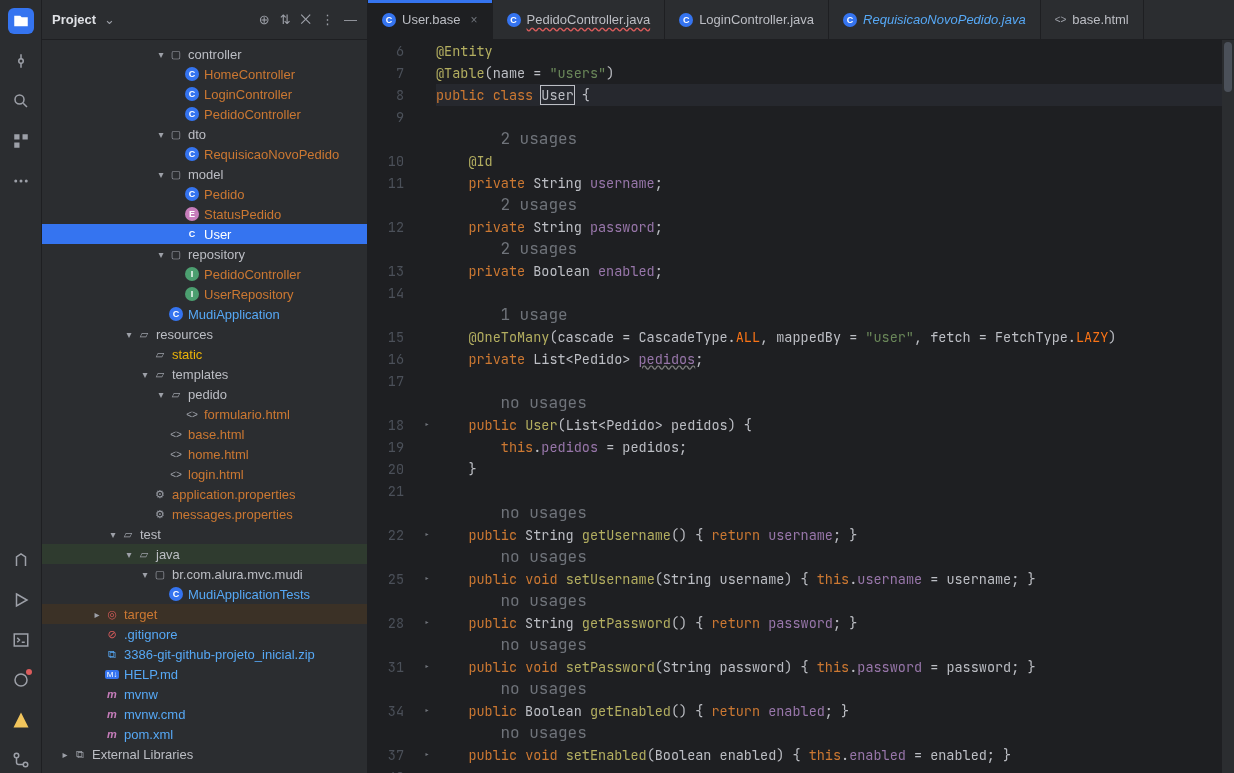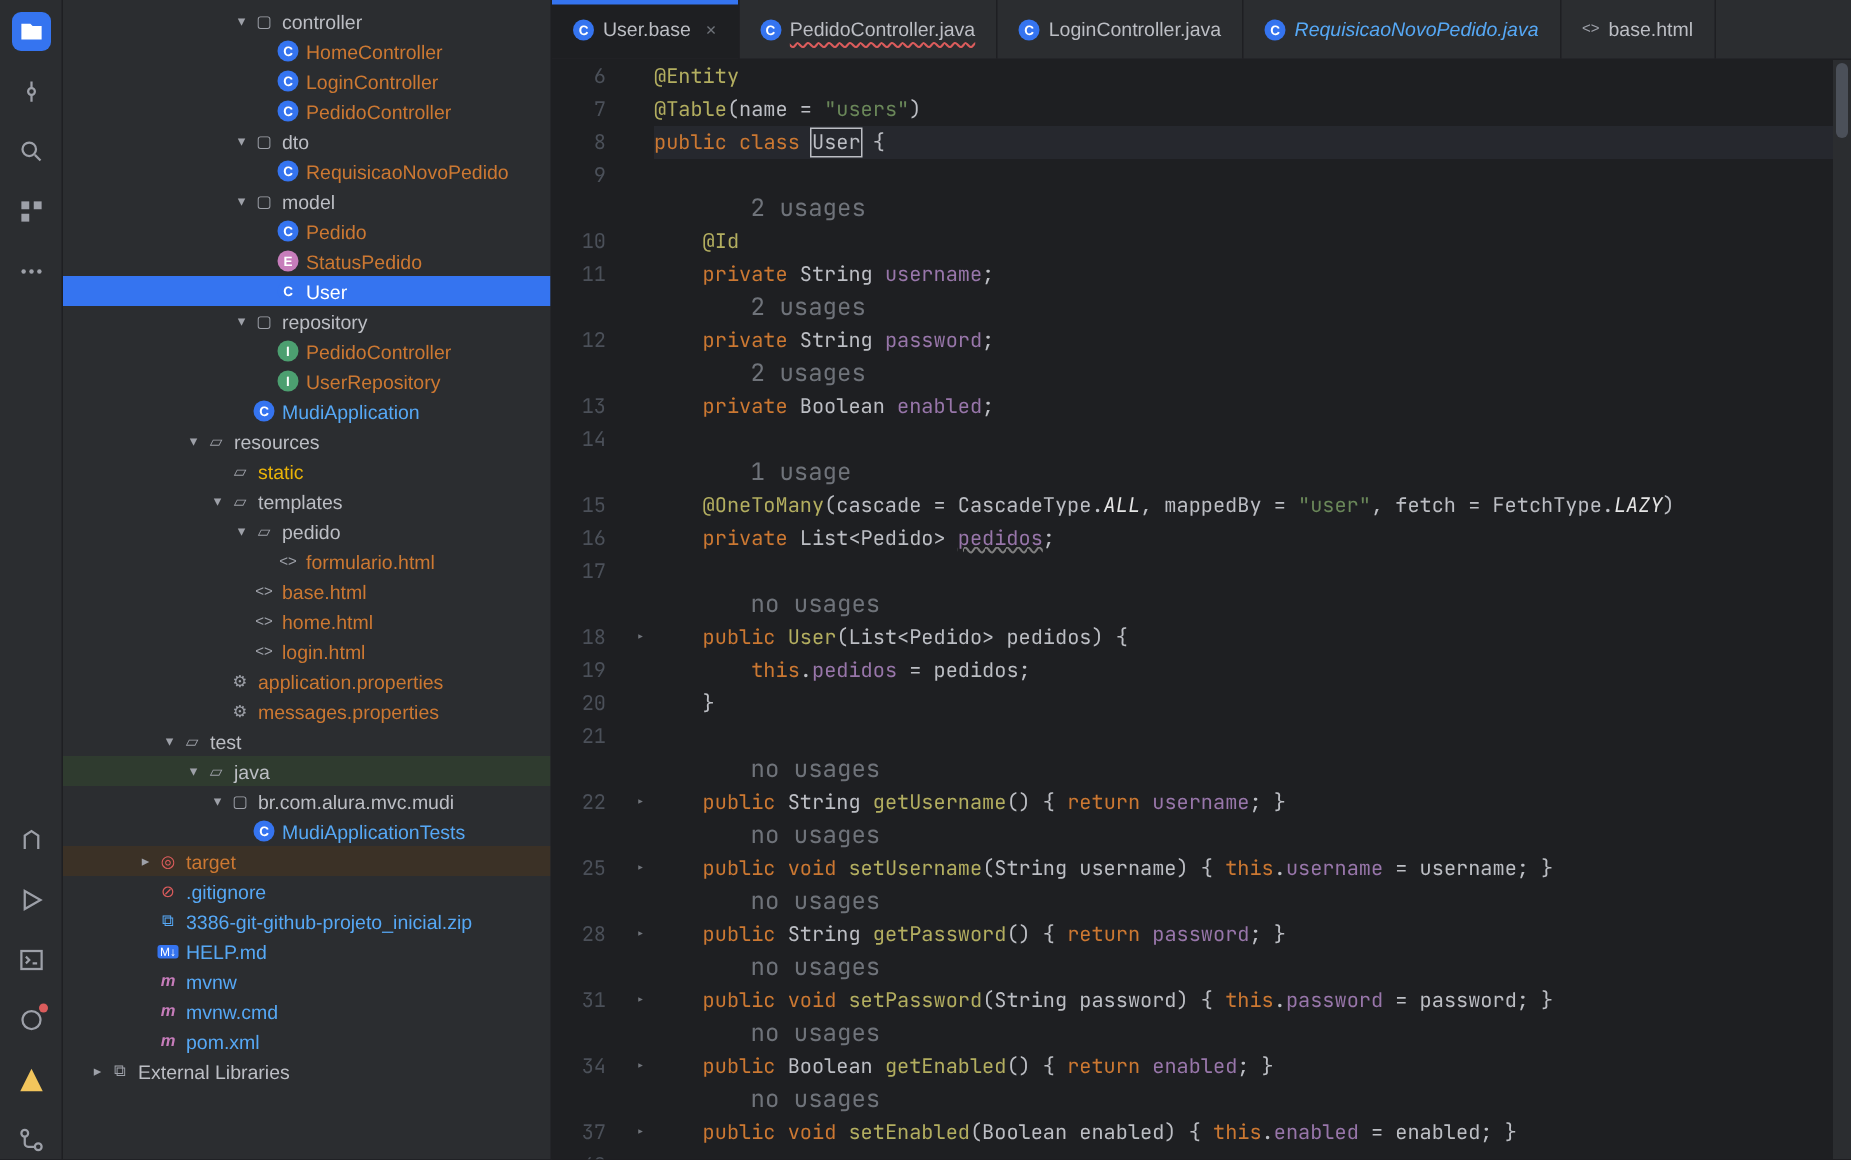--- a/index.html
+++ b/index.html
@@ -63,21 +63,21 @@
 .gutter2 { width: 18px; color: #6f737a; font-size:10px; }
 .code { flex: 1; white-space: pre; color: #bcbec4; position: relative; }
 .cline { height: 22px; }
 .cline.cur { background: #26282e; }
 .hint { color: #6f737a; font-size: 16px; padding-left: 0; }
 
 .kw { color: #cc7832; }
 .ann { color: #b3ae60; }
 .str { color: #6a8759; }
 .fld { color: #9876aa; }
-.cst { color: #e5e5e5; font-style: italic; }
+.cst { color: #f97316; }
 .mth { color: #b3ae60; }
 .box { color: #bcbec4; }
 .pedul { text-decoration: underline wavy #808080; }
 .cursor-box { outline: 1px solid #bcbec4; }
 
 .scrollbar { width: 12px; background: #2b2d30; }
 .thumb { width: 8px; margin: 2px auto; background: #4b5059; border-radius: 4px; height: 50px; }
 </style>
 </head>
 <body>
@@ -146,20 +146,31 @@
     <div class="icn">
         <svg viewBox="0 0 24 24" fill="none" stroke="currentColor" stroke-width="2">
           <circle cx="6" cy="6" r="3"></circle>
           <circle cx="18" cy="18" r="3"></circle>
           <path d="M6 9v6a3 3 0 003 3h6"></path>
         </svg>
       </div>
   </div>
 
   <div class="sidebar">
+    <div class="side-head">
+      <span class="side-title">Project</span>
+      <span class="chev">⌄</span>
+      <div class="head-icons">
+        <span>⊕</span>
+        <span>⇅</span>
+        <span>⨉</span>
+        <span>⋮</span>
+        <span>—</span>
+      </div>
+    </div>
     <div class="tree" id="tree">
         <div class="row" style="padding-left: 112px;">
           <span class="arrow">▾</span>
           <span class="ficon ic-pkg">▢</span>
           <span class="fname ">controller</span>
         </div>
         <div class="row" style="padding-left: 128px;">
           <span class="arrow"></span>
           <span class="ficon">
             <span class="ic-class">C</span>

